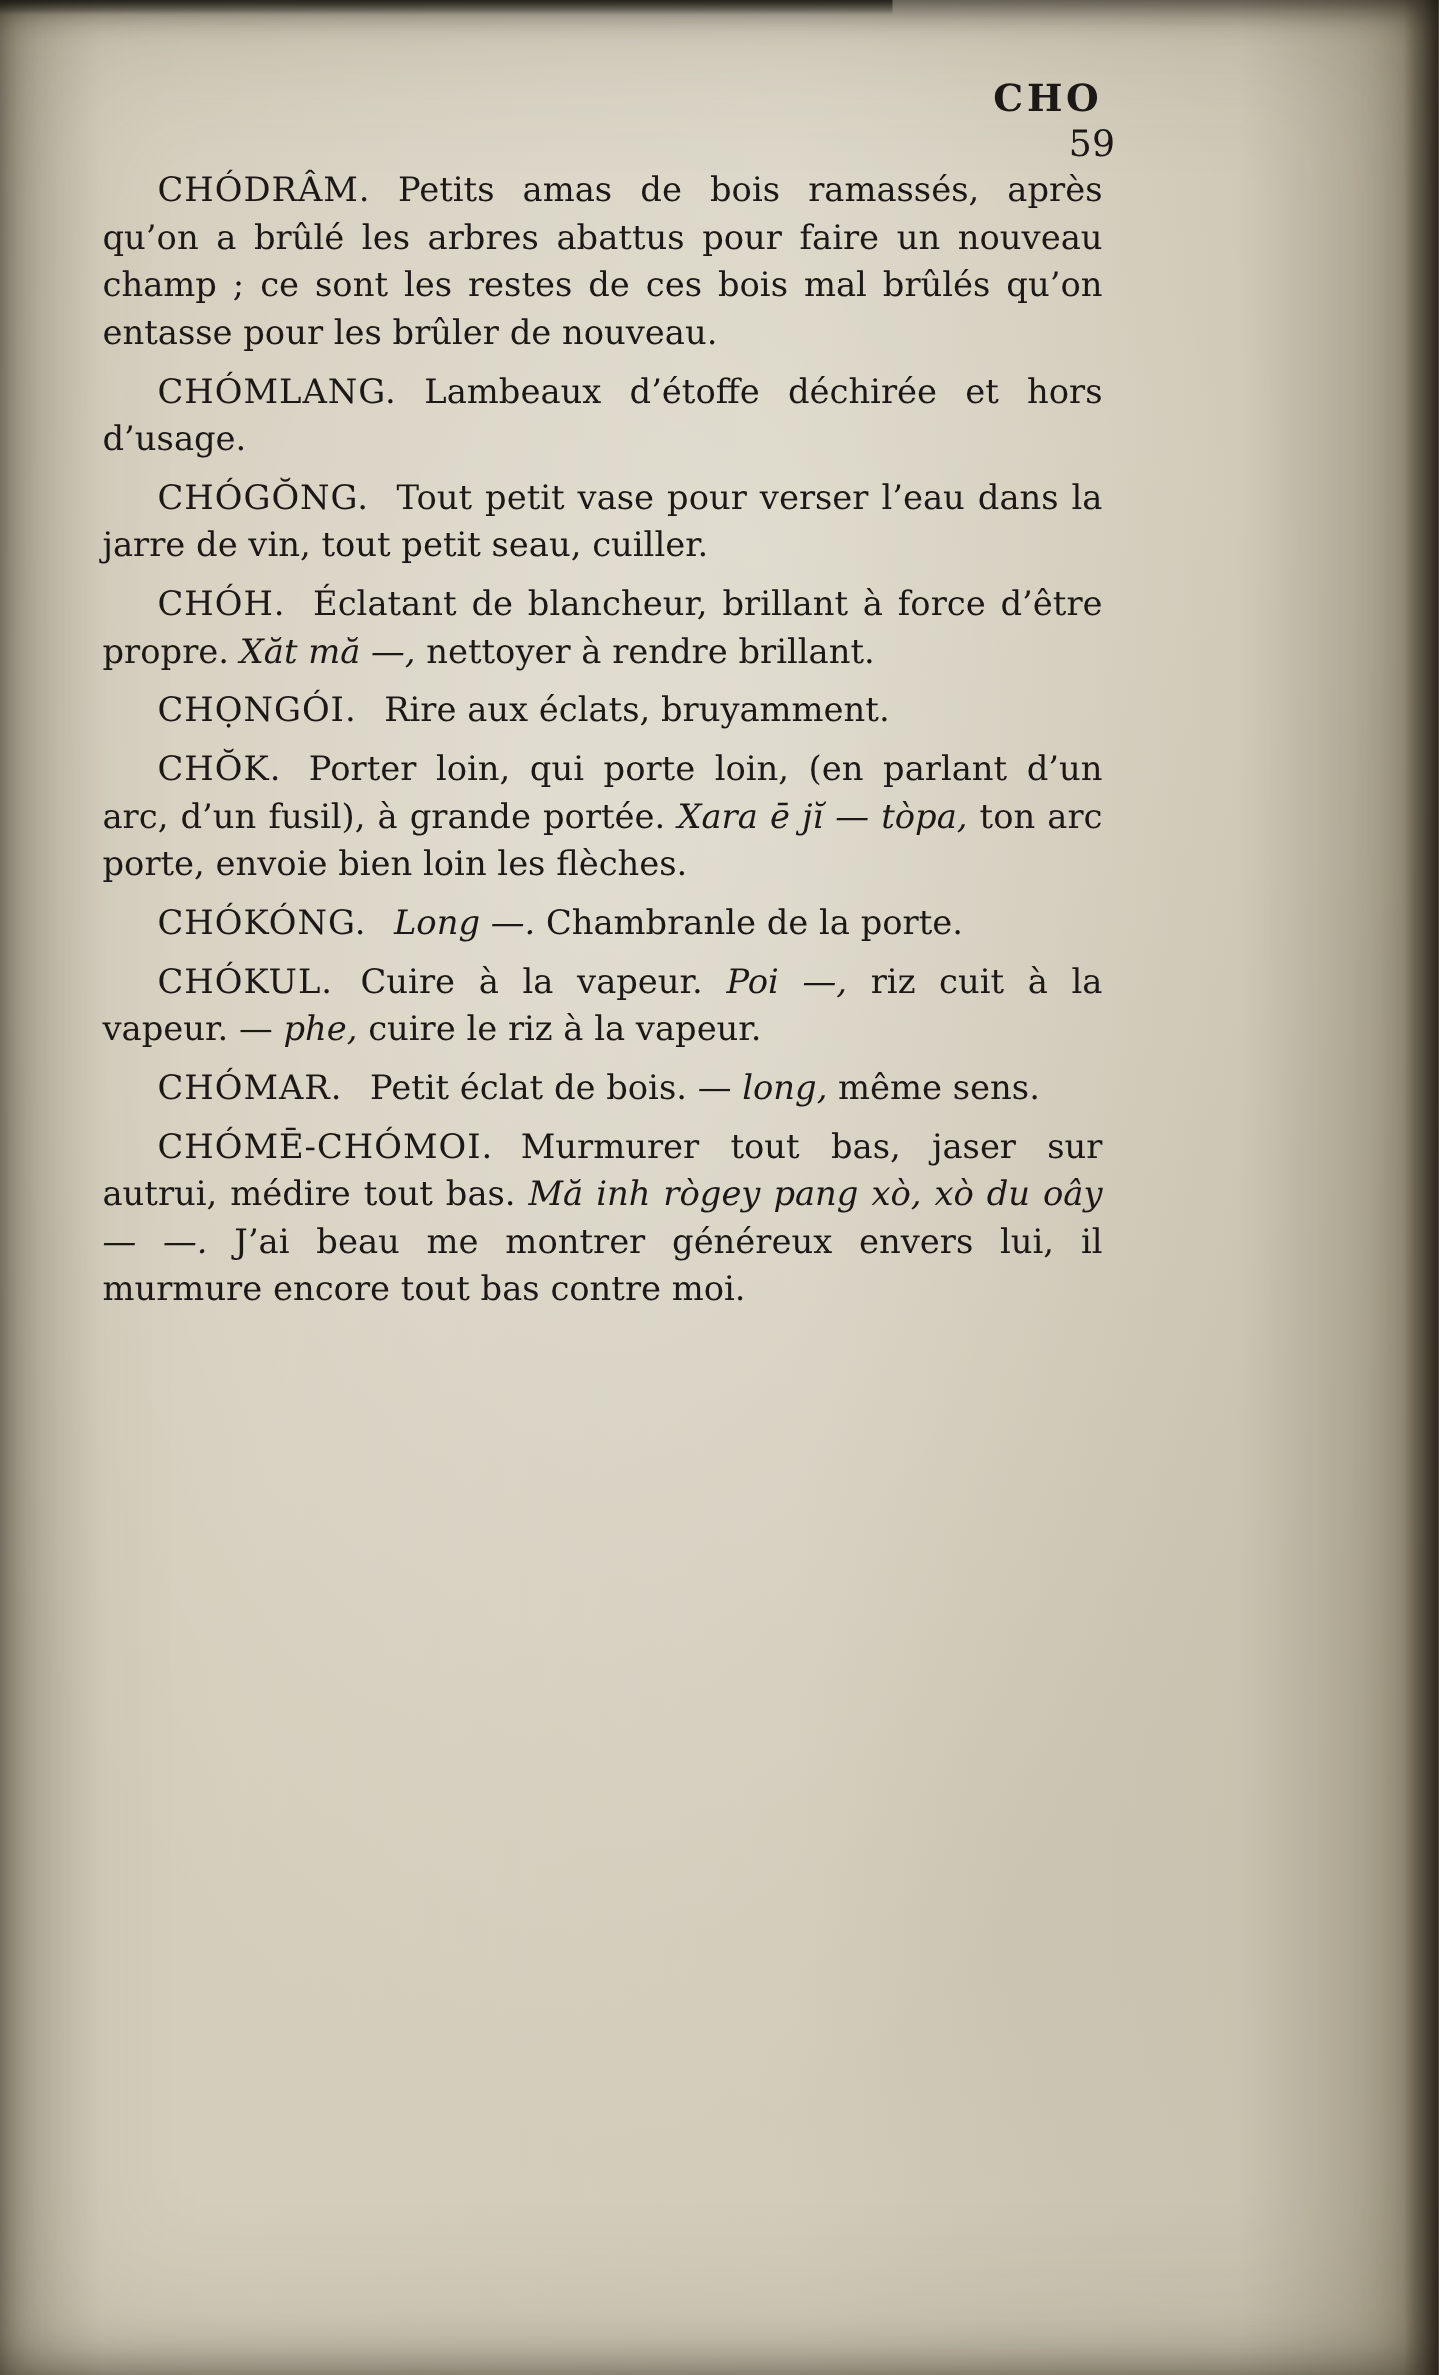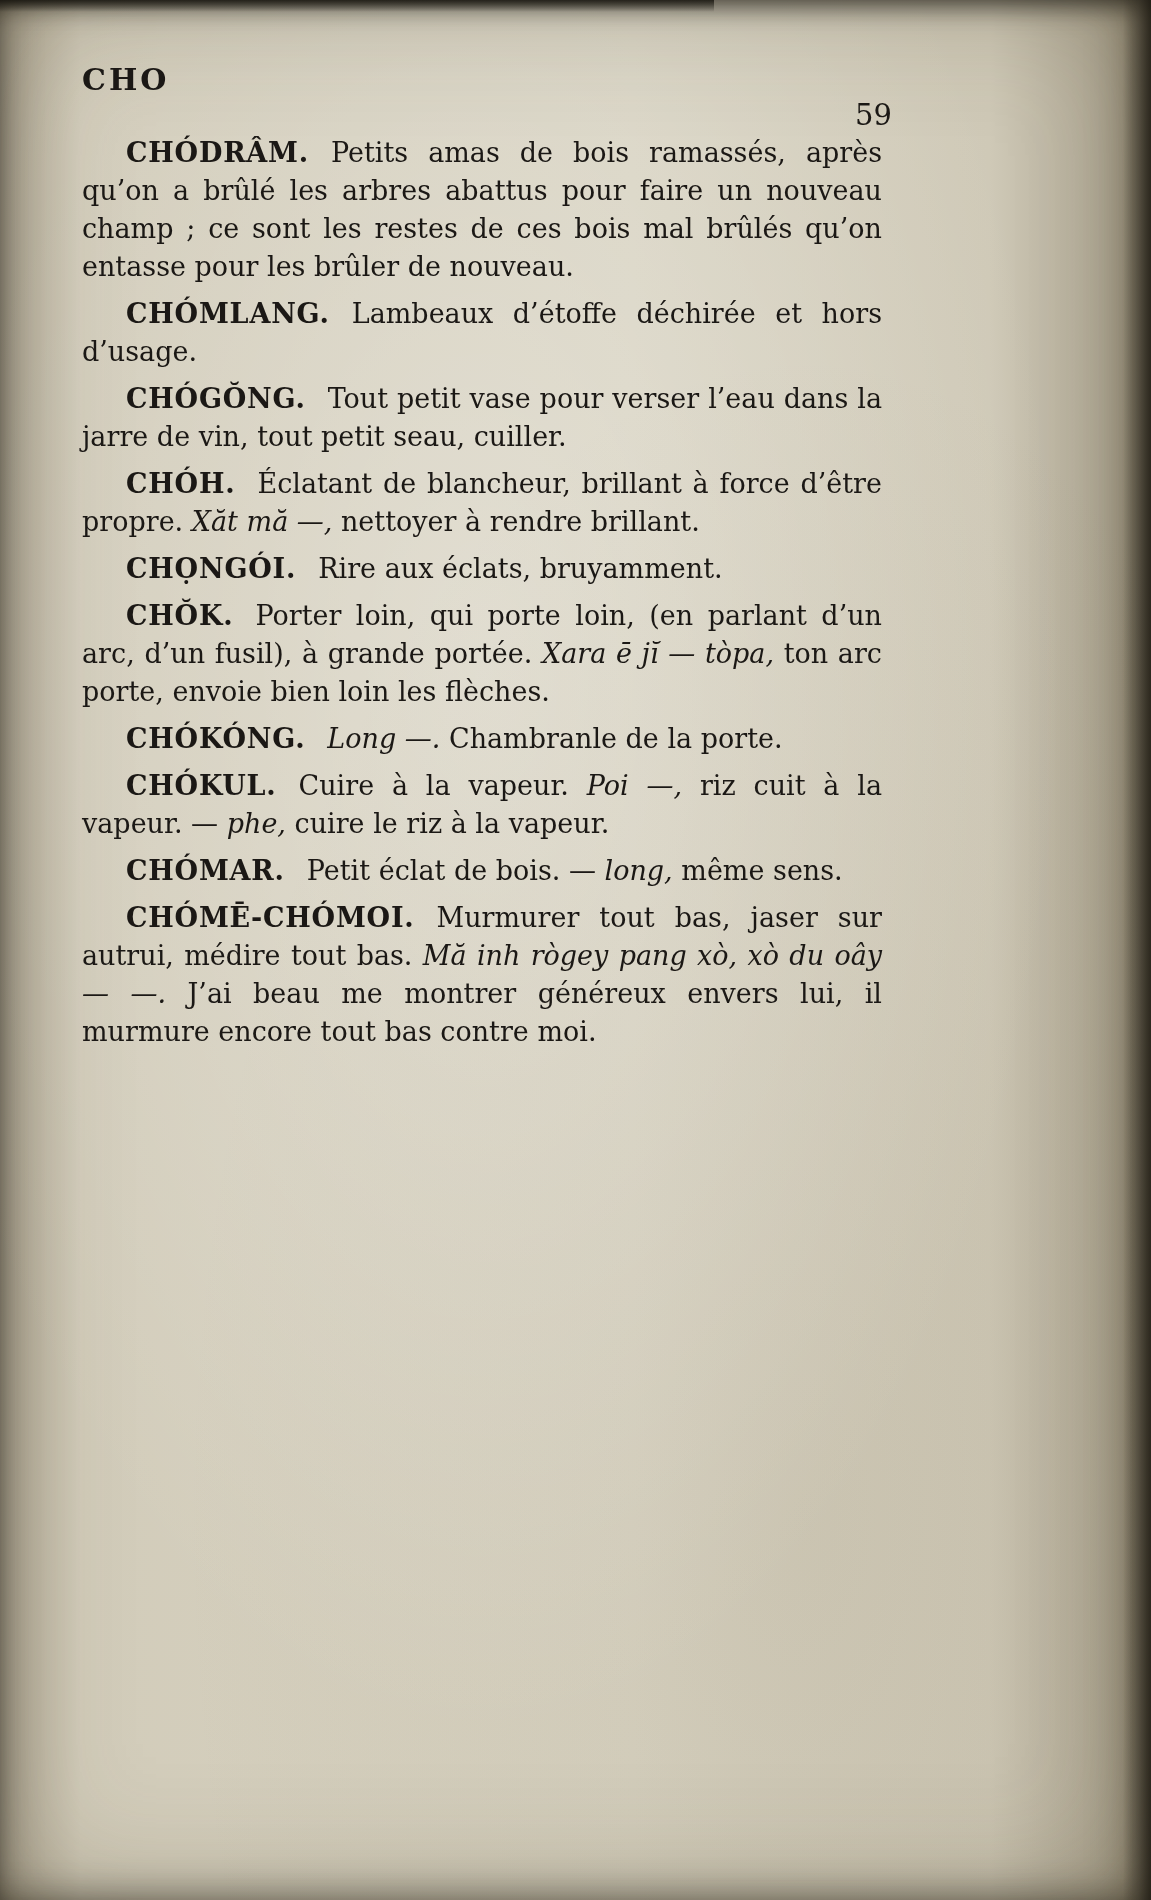--- a/index.html
+++ b/index.html
@@ -46,41 +46,41 @@
     padding: 62px 0 0 82px;
     width: 800px;
   }
   .page-header {
     position: relative;
     height: 46px;
     margin-bottom: 26px;
   }
   .running-title {
     display: block;
-    text-align: left;
+    text-align: right;
     font-weight: 700;
     font-size: 30px;
     letter-spacing: 3px;
   }
   .page-number {
     position: absolute;
     right: -10px;
     top: 8px;
     font-size: 29px;
     margin-top: 28px;
   }
   .entry {
     margin: 0 0 9px 0;
     font-size: 27px;
     line-height: 38px;
     text-align: justify;
     text-indent: 44px;
   }
   .headword {
-    font-weight: 700;
+    font-weight: 400;
     letter-spacing: 0.8px;
     margin-right: 22px;
   }
   .seg.italic {
     font-style: italic;
   }
 </style>
 </head>
 <body>
 

